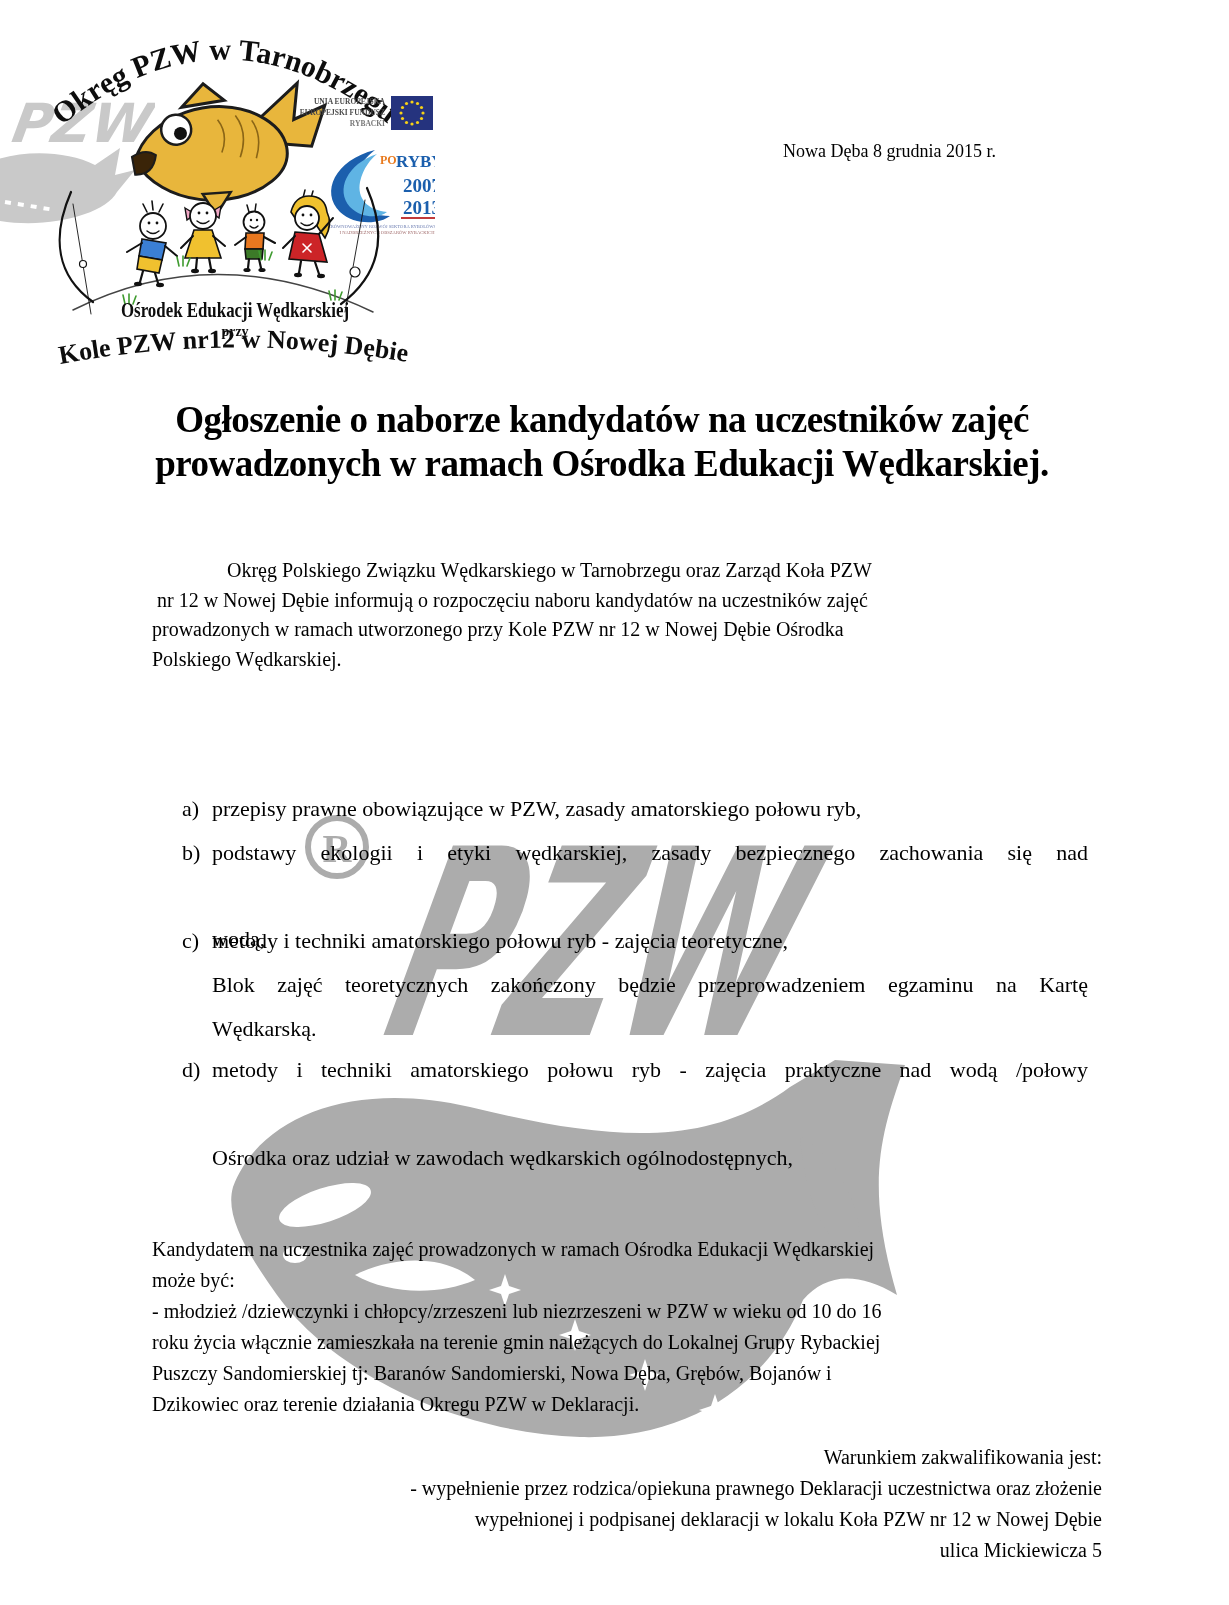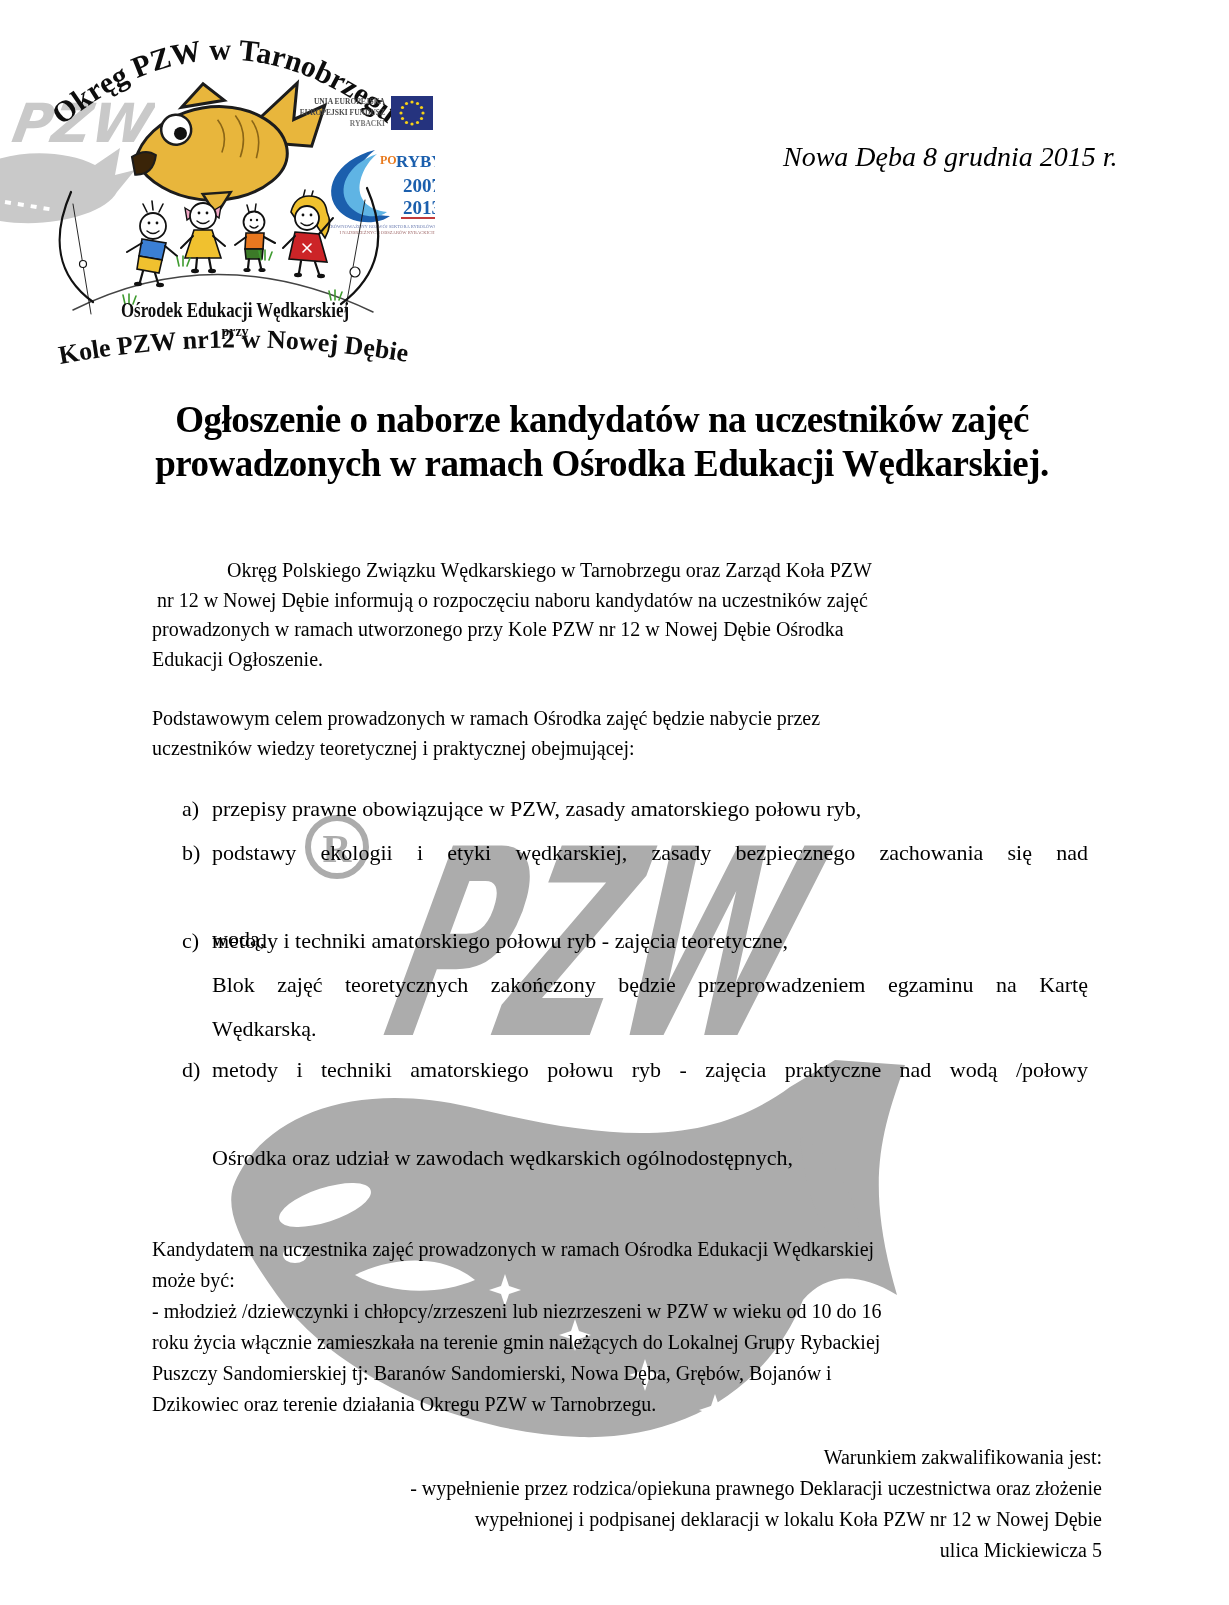--- a/index.html
+++ b/index.html
@@ -1,20 +1,20 @@
 <!DOCTYPE html>
 <html><head>
 <meta charset="utf-8">
 <style>
   html,body{margin:0;padding:0;background:#888;}
   .page{position:relative;width:1229px;height:1605px;background:#ffffff;overflow:hidden;
         font-family:"Liberation Serif",serif;color:#000;margin:0 auto;}
   svg text{font-family:"Liberation Serif",serif;}
   .wm-letters{font-family:"DejaVu Sans",sans-serif;font-weight:bold;font-style:italic;}
-  .date{position:absolute;left:783px;top:141px;font-size:28px;white-space:pre;font-style:italic;}
+  .date{position:absolute;left:783px;top:141px;font-size:18px;white-space:pre;}
   .title{position:absolute;left:122px;top:398px;width:960px;text-align:center;
          font-weight:bold;font-size:37px;line-height:44px;letter-spacing:-0.5px;}
   .para{position:absolute;left:152px;width:950px;font-size:20px;z-index:3;}
   .ln{white-space:pre;}
   .p1{top:556px;} .p1 .ln{height:29.5px;line-height:29.5px;}
   .p2{top:704px;} .p2 .ln{height:29.5px;line-height:29.5px;}
   .p3{top:1234px;} .p3 .ln{height:31px;line-height:31px;}
   .p4{top:1442px;text-align:right;} .p4 .ln{height:31px;line-height:31px;}
   .indent{text-indent:75px;}
   .ll{position:absolute;left:140px;width:948px;font-size:22px;line-height:28px;z-index:3;}
@@ -214,27 +214,23 @@
 
   <div class="title layer1">
     <div class="tl1">Ogłoszenie o naborze kandydatów na uczestników zajęć</div>
     <div class="tl2">prowadzonych w ramach Ośrodka Edukacji Wędkarskiej.</div>
   </div>
 
   <div class="para p1">
     <div class="ln indent">Okręg Polskiego Związku Wędkarskiego w Tarnobrzegu oraz Zarząd Koła PZW</div>
     <div class="ln"> nr 12 w Nowej Dębie informują o rozpoczęciu naboru kandydatów na uczestników zajęć</div>
     <div class="ln">prowadzonych w ramach utworzonego przy Kole PZW nr 12 w Nowej Dębie Ośrodka</div>
-    <div class="ln">Edukacji Ogłoszenie.</div>
-  </div>
-
-  <div class="para p2">
-    <div class="ln">Podstawowym celem prowadzonych w ramach Ośrodka zajęć będzie nabycie przez</div>
-    <div class="ln">uczestników wiedzy teoretycznej i praktycznej obejmującej:</div>
-  </div>
+    <div class="ln">Polskiego Wędkarskiej.</div>
+  </div>
+
 
   <div class="ll" style="top:795px">
     <span class="mk">a)</span>
     <span class="tx">przepisy prawne obowiązujące w PZW, zasady amatorskiego połowu ryb,</span>
   </div>
   <div class="ll" style="top:839px">
     <span class="mk">b)</span>
     <span class="tx just">podstawy ekologii i etyki wędkarskiej, zasady bezpiecznego zachowania się nad</span>
   </div>
   <div class="ll" style="top:925px">
@@ -257,21 +253,21 @@
   <div class="ll" style="top:1144px">
     <span class="tx">Ośrodka oraz udział w zawodach wędkarskich ogólnodostępnych,</span>
   </div>
 
   <div class="para p3">
     <div class="ln">Kandydatem na uczestnika zajęć prowadzonych w ramach Ośrodka Edukacji Wędkarskiej</div>
     <div class="ln">może być:</div>
     <div class="ln">- młodzież /dziewczynki i chłopcy/zrzeszeni lub niezrzeszeni w PZW w wieku od 10 do 16</div>
     <div class="ln">roku życia włącznie zamieszkała na terenie gmin należących do Lokalnej Grupy Rybackiej</div>
     <div class="ln">Puszczy Sandomierskiej tj: Baranów Sandomierski, Nowa Dęba, Grębów, Bojanów i</div>
-    <div class="ln">Dzikowiec oraz terenie działania Okregu PZW w Tarnobrzegu.</div>
+    <div class="ln">Dzikowiec oraz terenie działania Okregu PZW w Deklaracji.</div>
   </div>
 
   <div class="para p4">
     <div class="ln">Warunkiem zakwalifikowania jest:</div>
     <div class="ln">- wypełnienie przez rodzica/opiekuna prawnego Deklaracji uczestnictwa oraz złożenie</div>
     <div class="ln">wypełnionej i podpisanej deklaracji w lokalu Koła PZW nr 12 w Nowej Dębie</div>
     <div class="ln"> ulica Mickiewicza 5</div>
   </div>
 
 </div>

